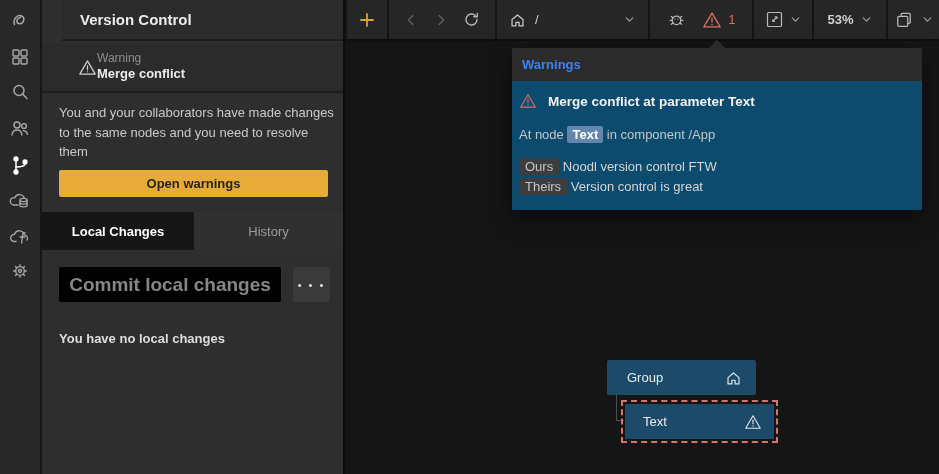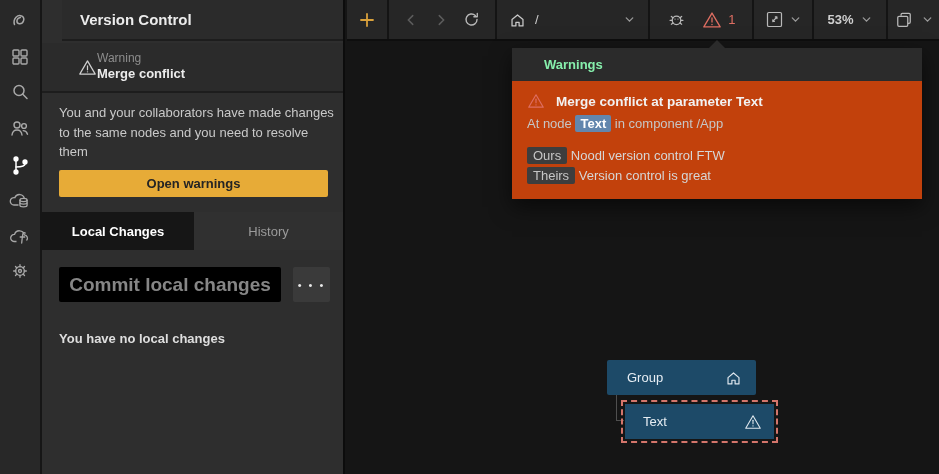--- a/index.html
+++ b/index.html
@@ -49,25 +49,25 @@
   .node { position:absolute; display:flex; align-items:center; background:#1d4a68; border-radius:2px; color:#e6edf3; font-size:13px; cursor:pointer; }
   .node-group { left:607px; top:360px; width:149px; height:35px; padding:0 14px 0 20px; }
   .node-label { flex:1; }
   .node-icon { color:#dfe7ee; }
   .text-node-wrap { position:absolute; left:621px; top:400px; width:157px; height:43px; border:2px dashed #d4756b; padding:2px; cursor:pointer; }
   .text-node-wrap .node { position:static; width:100%; height:100%; padding:0 12px 0 18px; border-radius:0; }
 
   
   #warnings-popup { position:absolute; left:512px; top:48px; width:410px; box-shadow:0 8px 20px rgba(0,0,0,0.55); }
   .popup-pointer { position:absolute; top:-8px; left:196px; width:0; height:0; border-left:9px solid transparent; border-right:9px solid transparent; border-bottom:9px solid #2b2b2b; }
-  .popup-header { height:33px; background:#2b2b2b; display:flex; align-items:center; padding-left:32px; font-size:13px; font-weight:bold; color:#86efac; }
-  .popup-body { background:#c2410c; padding:12px 15px 16px 15px; }
+  .popup-header { height:33px; background:#2b2b2b; display:flex; align-items:center; padding-left:10px; font-size:13px; font-weight:bold; color:#3b82f6; }
+  .popup-body { background:#0c4a6e; padding:12px 15px 16px 7px; }
   .pw-row1 { display:flex; align-items:center; gap:11px; color:#de6e62; }
   .pw-title { font-size:13.5px; font-weight:bold; color:#f2f2f2; }
-  .pw-loc { margin-top:7px; font-size:13px; color:#c6c6c6; }
+  .pw-loc { margin-top:18px; font-size:13px; color:#c6c6c6; }
   .chip-node { background:#6286ad; color:#ffffff; font-weight:bold; padding:1px 5px; border-radius:2px; }
   .pw-diff { margin-top:5px; font-size:13px; color:#d6d6d6; }
   .pw-diff.first { margin-top:17px; }
   .chip-dark { background:#3d3d3d; color:#c6c6c6; padding:1px 6px; border-radius:2px; }
   .pw-actions { margin-top:11px; display:flex; gap:12px; }
   .use-mine { height:29px; padding:0 17px; background:#e7ab37; border:none; border-radius:2px; font-family:inherit; font-size:13px; font-weight:bold; color:#242424; cursor:pointer; }
   .use-theirs { height:29px; padding:0 15px; background:#2d2d2d; border:none; border-radius:2px; font-family:inherit; font-size:13px; font-weight:bold; color:#ececec; cursor:pointer; }
 </style>
 </head>
 <body>

